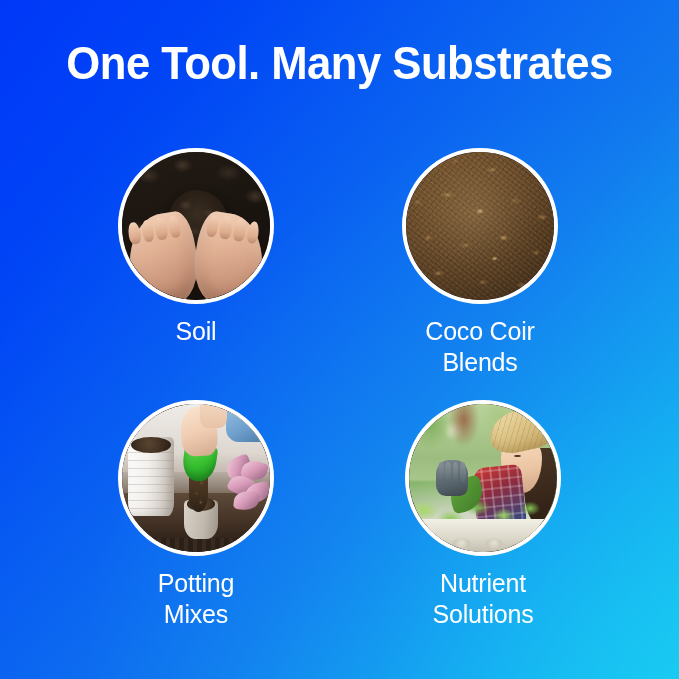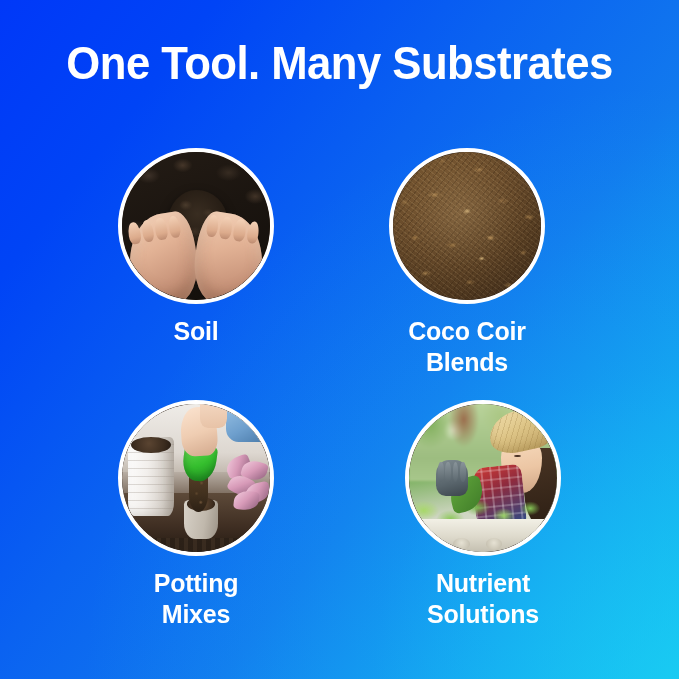--- a/index.html
+++ b/index.html
@@ -59,21 +59,21 @@
     inset: 0;
     z-index: 2;
   }
 
   .cell {
     position: absolute;
     width: 280px;
     text-align: center;
   }
   .cell-0 { left: 56px;  top: 148px; }
-  .cell-1 { left: 327px; top: 148px; }
+  .cell-1 { left: 340px; top: 148px; }
   .cell-2 { left: 56px;  top: 400px; }
   .cell-3 { left: 343px; top: 400px; }
 
   .circle {
     position: relative;
     width: 156px;
     height: 156px;
     margin: 0 auto;
     border-radius: 50%;
     border: 4px solid #ffffff;
@@ -86,21 +86,21 @@
     inset: 0;
     border-radius: 50%;
     overflow: hidden;
   }
 
   .caption {
     margin-top: 12px;
     color: #ffffff;
     font-family: "Liberation Sans", sans-serif;
     font-size: 25px;
-    font-weight: bold;
+    font-weight: normal;
     line-height: 1.22;
     letter-spacing: -0.2px;
     white-space: pre-line;
   }
 
   
   .soil-bg {
     position: absolute;
     inset: 0;
     background:

